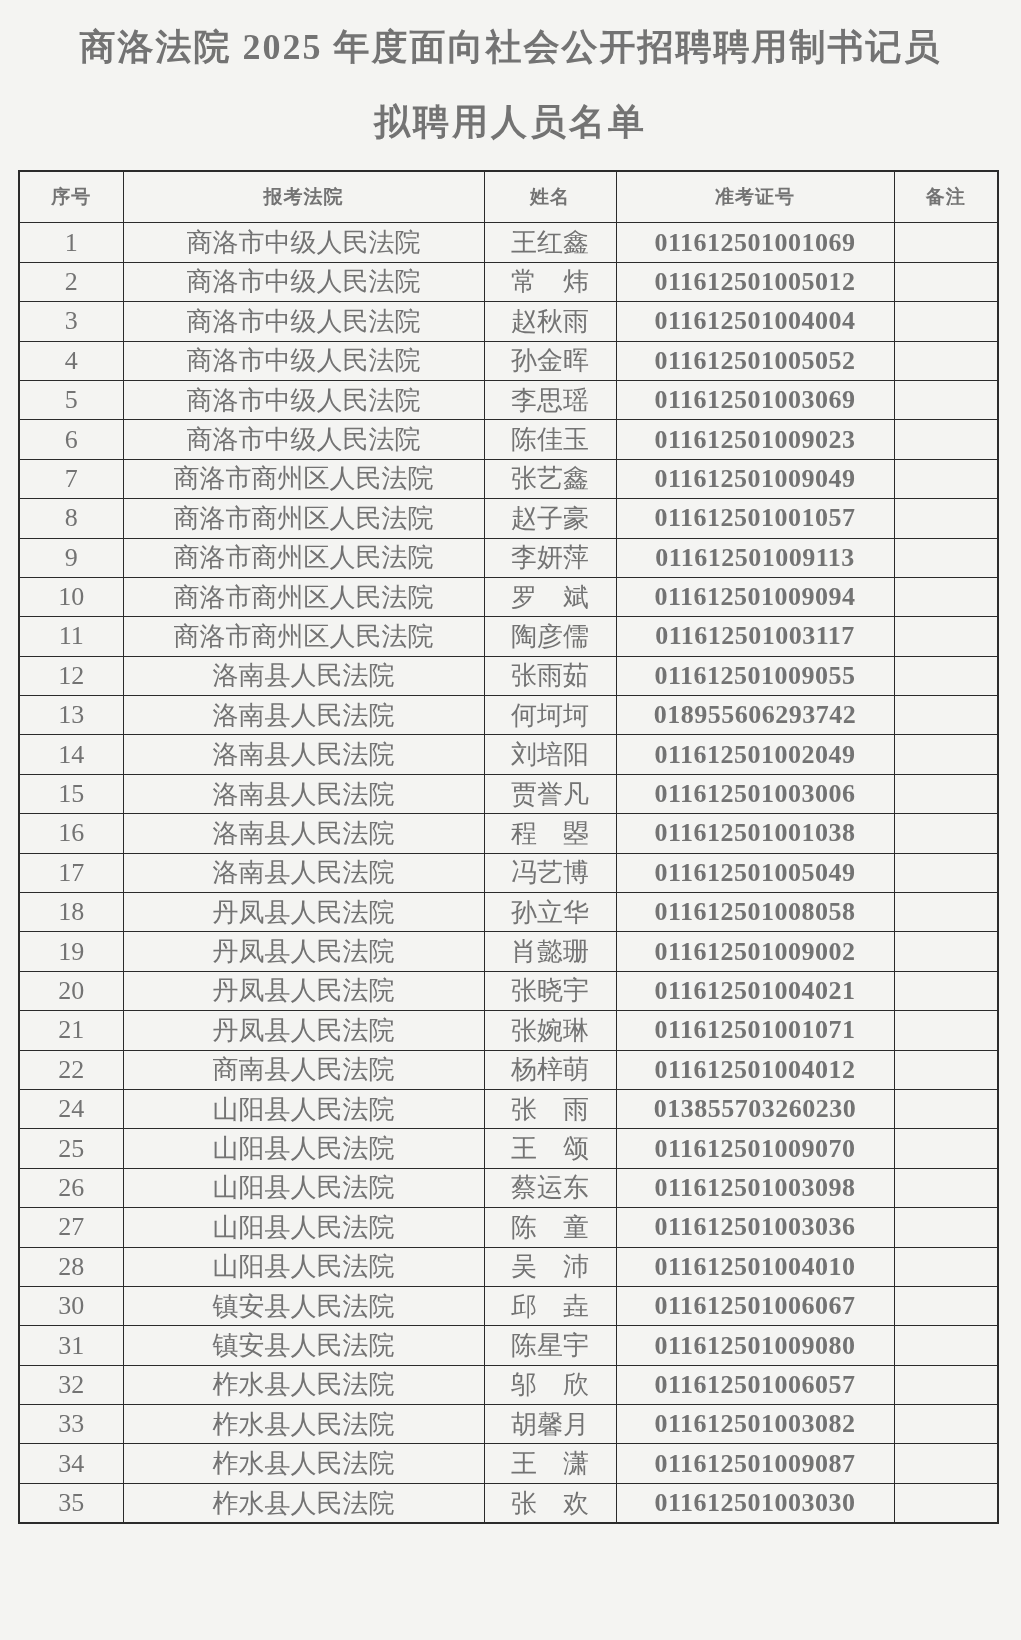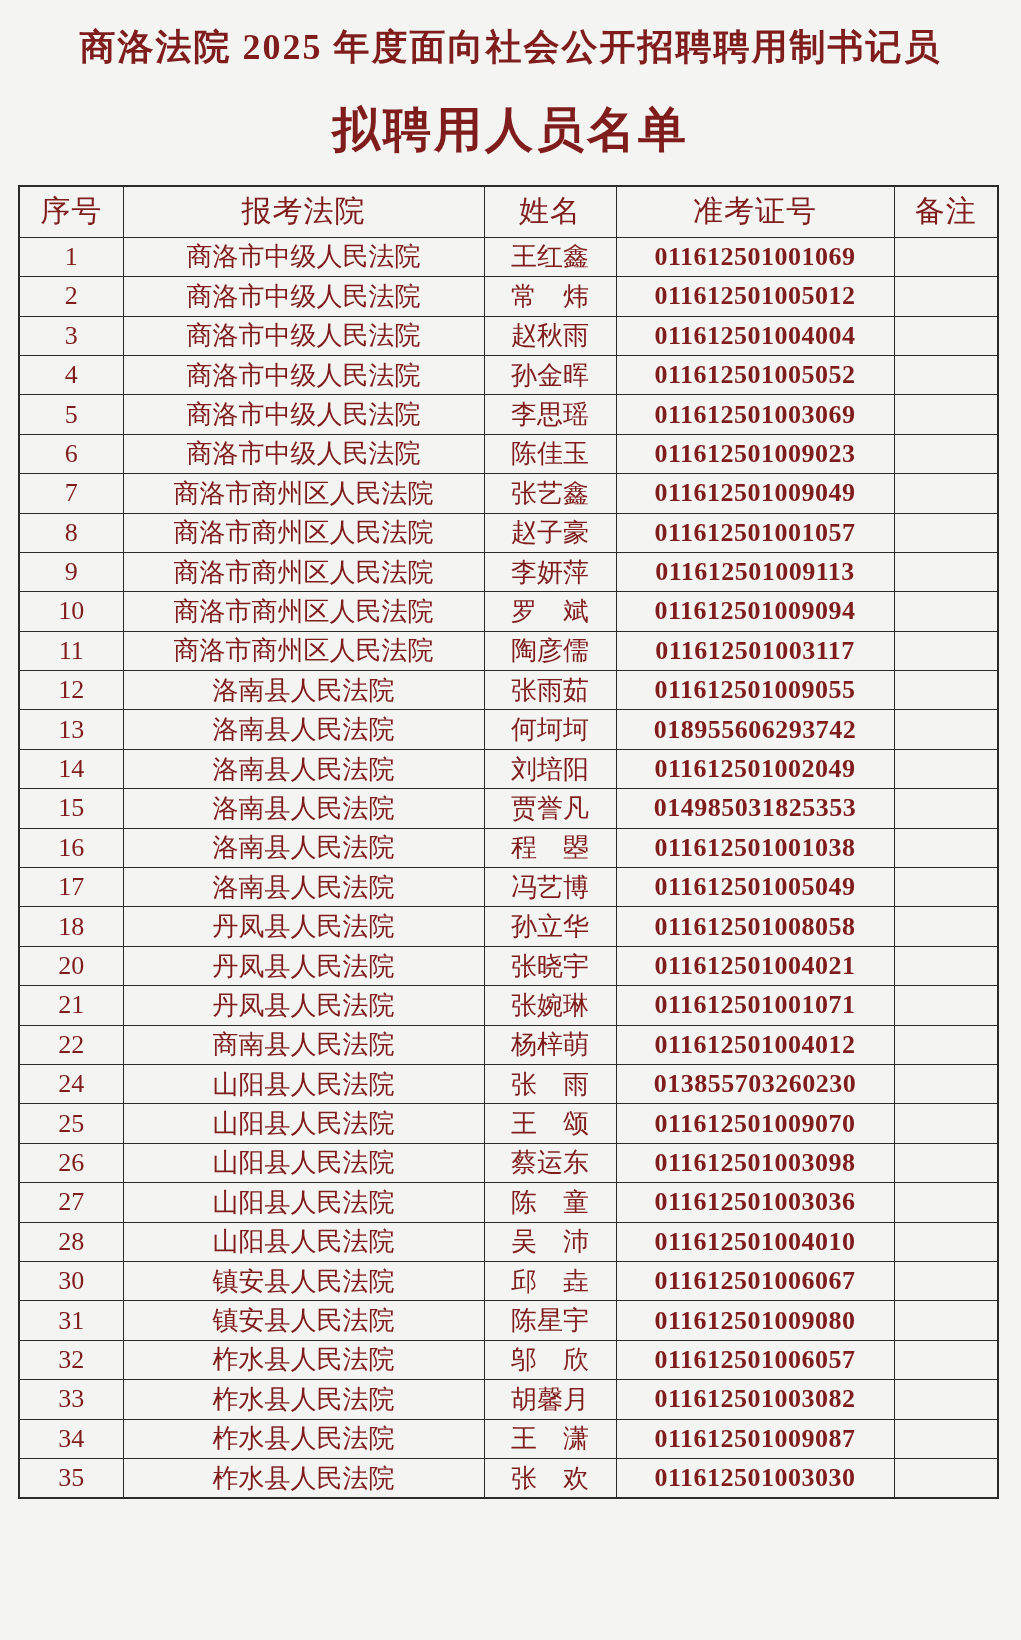--- a/index.html
+++ b/index.html
@@ -6,37 +6,37 @@
     margin: 0;
     padding: 0;
     background: #e9e9e7;
   }
   .page {
     position: relative;
     width: 1021px;
     height: 1640px;
     margin: 0 auto;
     background: #f4f4f2;
-    color: #7f1d1d;
+    color: #737373;
     font-family: "Liberation Serif", "DejaVu Serif", serif;
     overflow: hidden;
   }
   .title-block {
     padding-top: 26px;
     text-align: center;
   }
   .title-line1 {
     font-size: 36px;
     font-weight: bold;
     letter-spacing: 2px;
     line-height: 1.2;
     margin: 0 0 0 0;
   }
   .title-line2 {
-    font-size: 48px;
+    font-size: 36px;
     font-weight: bold;
     letter-spacing: 3px;
     line-height: 1.2;
     margin: 32px 0 0 0;
   }
   table.roster {
     margin: 26px 0 0 18px;
     width: 979px;
     border-collapse: collapse;
     table-layout: fixed;
@@ -46,22 +46,22 @@
     border: 1.5px solid #2b2b2b;
     text-align: center;
     vertical-align: middle;
     padding: 0;
     overflow: hidden;
     white-space: nowrap;
   }
   table.roster thead th {
     height: 50px;
     font-family: "Liberation Sans", "DejaVu Sans", sans-serif;
-    font-weight: normal;
-    font-size: 30px;
+    font-weight: bold;
+    font-size: 19px;
     letter-spacing: 1px;
   }
   table.roster tbody td {
     height: 38.4px;
     font-size: 26px;
   }
   td.col-no { font-size: 25px; }
   td.col-ticket { font-size: 26px; letter-spacing: 0.5px; font-weight: bold; }
 </style>
 </head>
@@ -187,21 +187,21 @@
           <td class="col-no">14</td>
           <td class="col-court">洛南县人民法院</td>
           <td class="col-name">刘培阳</td>
           <td class="col-ticket">011612501002049</td>
           <td class="col-remark"></td>
         </tr>
         <tr>
           <td class="col-no">15</td>
           <td class="col-court">洛南县人民法院</td>
           <td class="col-name">贾誉凡</td>
-          <td class="col-ticket">014985031825353</td>
+          <td class="col-ticket">011612501003006</td>
           <td class="col-remark"></td>
         </tr>
         <tr>
           <td class="col-no">16</td>
           <td class="col-court">洛南县人民法院</td>
           <td class="col-name">程　曌</td>
           <td class="col-ticket">011612501001038</td>
           <td class="col-remark"></td>
         </tr>
         <tr>
@@ -212,20 +212,27 @@
           <td class="col-remark"></td>
         </tr>
         <tr>
           <td class="col-no">18</td>
           <td class="col-court">丹凤县人民法院</td>
           <td class="col-name">孙立华</td>
           <td class="col-ticket">011612501008058</td>
           <td class="col-remark"></td>
         </tr>
         <tr>
+          <td class="col-no">19</td>
+          <td class="col-court">丹凤县人民法院</td>
+          <td class="col-name">肖懿珊</td>
+          <td class="col-ticket">011612501009002</td>
+          <td class="col-remark"></td>
+        </tr>
+        <tr>
           <td class="col-no">20</td>
           <td class="col-court">丹凤县人民法院</td>
           <td class="col-name">张晓宇</td>
           <td class="col-ticket">011612501004021</td>
           <td class="col-remark"></td>
         </tr>
         <tr>
           <td class="col-no">21</td>
           <td class="col-court">丹凤县人民法院</td>
           <td class="col-name">张婉琳</td>

